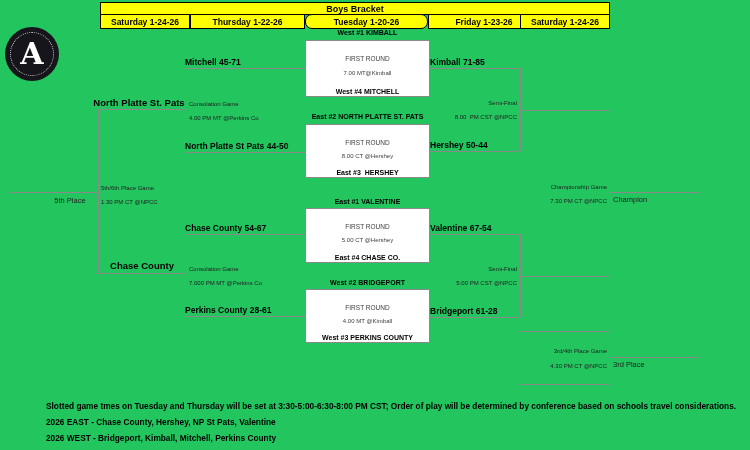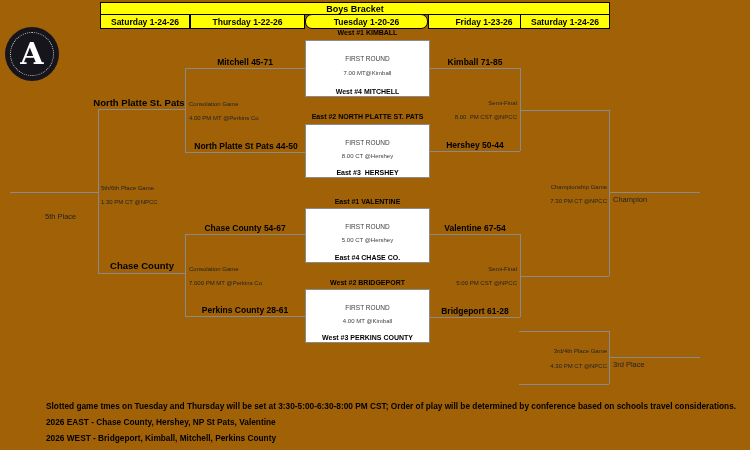--- a/index.html
+++ b/index.html
@@ -1,16 +1,16 @@
 <!DOCTYPE html>
 <html><head>
 <meta charset="utf-8">
 <style>
   html,body{margin:0;padding:0;background:#fff;}
-  .sheet{position:relative;width:750px;height:450px;background:#a16207;overflow:hidden;
+  .sheet{position:relative;width:750px;height:450px;background:#22c55e;overflow:hidden;
          font-family:"Liberation Sans",sans-serif;color:#000;}
   
   .hdr-title{position:absolute;left:100px;top:2px;width:510px;height:13px;background:#ffff00;
              border:1px solid #000;box-sizing:border-box;display:flex;align-items:center;justify-content:center;
              font-size:9px;font-weight:bold;}
   .hdr-col{position:absolute;top:14px;height:15px;background:#ffff00;border:1px solid #000;
            box-sizing:border-box;display:flex;align-items:center;justify-content:center;
            font-size:8.5px;font-weight:bold;}
   
   .logo{position:absolute;left:5px;top:27px;width:54px;height:54px;border-radius:50%;background:#15151b;
@@ -19,21 +19,21 @@
              border:1px dotted #cfcfcf;}
   .logo-letter{font-family:"DejaVu Serif",serif;font-weight:bold;font-size:30px;color:#fff;line-height:1;}
   
   .hline{position:absolute;height:0;border-top:1px solid #8a8a8a;}
   .vline{position:absolute;width:0;border-left:1px solid #8a8a8a;}
   .gamebox{position:absolute;left:305px;width:125px;border:1px solid #8a8a8a;box-sizing:border-box;background:#fff;}
   .fr-round{position:absolute;top:26%;left:0;width:100%;text-align:center;font-size:6.5px;color:#3d3d3d;}
   .fr-time{position:absolute;top:53%;left:0;width:100%;text-align:center;font-size:6px;color:#3d3d3d;white-space:pre;}
   .fr-seed{position:absolute;bottom:1px;left:0;width:100%;text-align:center;font-size:7px;font-weight:bold;white-space:pre;}
   .seed-above{position:absolute;left:305px;width:125px;text-align:center;font-size:7px;font-weight:bold;white-space:pre;}
-  .result{position:absolute;font-size:8.5px;font-weight:bold;text-align:center;white-space:nowrap;}
+  .result{position:absolute;font-size:8.5px;font-weight:bold;text-align:left;white-space:nowrap;}
   .winner-name{position:absolute;font-size:9.5px;font-weight:bold;text-align:center;white-space:nowrap;}
   .note{position:absolute;font-size:6px;color:#222;white-space:pre;}
   .note-r{text-align:right;}
   .place{position:absolute;font-size:7.5px;color:#222;white-space:nowrap;}
   .footer-line{position:absolute;left:10px;font-size:8.3px;font-weight:bold;white-space:nowrap;margin-left:36px;}
 </style>
 </head>
 <body>
 
 <div class="sheet">
@@ -121,21 +121,21 @@
   <div class="winner-name" style="left:88px;top:97px;width:102px;">North Platte St. Pats</div>
   <div class="winner-name" style="left:98px;top:260px;width:88px;">Chase County</div>
 
   <div class="note" style="left:189px;top:101px;">Consolation Game</div>
   <div class="note" style="left:189px;top:115px;">4.00 PM MT @Perkins Co</div>
   <div class="note" style="left:189px;top:266px;">Consolation Game</div>
   <div class="note" style="left:189px;top:280px;">7.000 PM MT @Perkins Co</div>
 
   <div class="note" style="left:101px;top:185px;">5th/6th Place Game</div>
   <div class="note" style="left:101px;top:199px;">1.30 PM CT @NPCC</div>
-  <div class="place" style="left:45px;top:212px;width:50px;text-align:left;">5th Place</div>
+  <div class="place" style="left:45px;top:196px;width:50px;text-align:center;">5th Place</div>
 
   <div class="note note-r" style="left:417px;top:100px;width:100px;">Semi-Final</div>
   <div class="note note-r" style="left:417px;top:114px;width:100px;">8.00  PM CST @NPCC</div>
   <div class="note note-r" style="left:417px;top:266px;width:100px;">Semi-Final</div>
   <div class="note note-r" style="left:417px;top:280px;width:100px;">5:00 PM CST @NPCC</div>
 
   <div class="note note-r" style="left:507px;top:184px;width:100px;">Championship Game</div>
   <div class="note note-r" style="left:507px;top:198px;width:100px;">7.30 PM CT @NPCC</div>
   <div class="place" style="left:613px;top:195px;">Champion</div>
 

